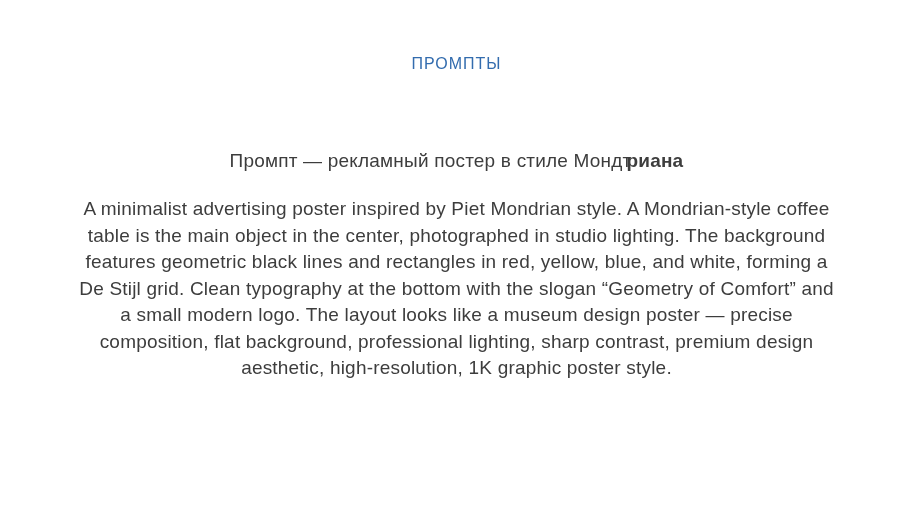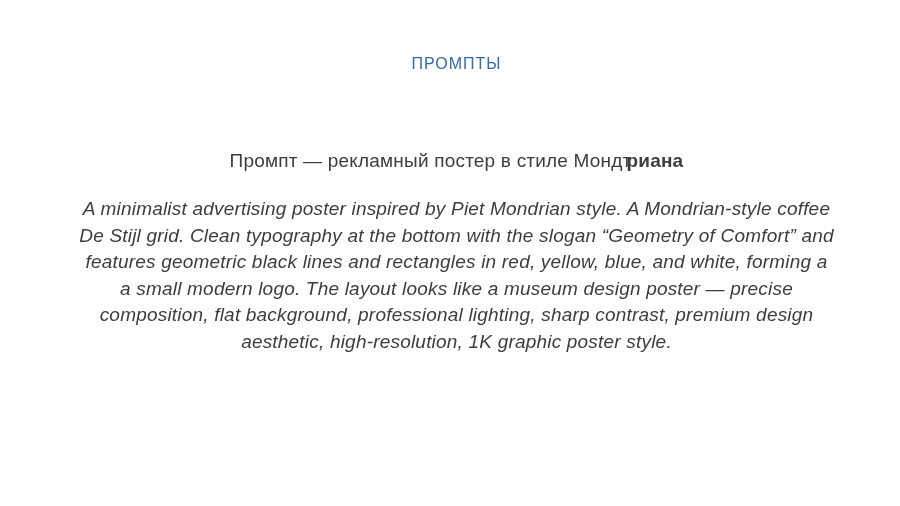--- a/index.html
+++ b/index.html
@@ -42,34 +42,34 @@
   }
   .paragraph {
     margin-top: 24px;
     color: var(--text);
     font-size: 19px;
     line-height: 24.5px;
     letter-spacing: 0.2px;
   }
   .paragraph .line {
     white-space: nowrap;
-    font-style: italic;
   }
 </style>
 </head>
 <body>
 
 <div class="slide">
   <div class="eyebrow">ПРОМПТЫ</div>
 
   <div class="title">
     <span>Промпт — рекламный постер в стиле Мондт</span><span class="overlap">риана</span>
   </div>
 
   <div class="paragraph">
       <div class="line">A minimalist advertising poster inspired by Piet Mondrian style. A Mondrian-style coffee</div>
+      <div class="line">table is the main object in the center, photographed in studio lighting. The background</div>
+      <div class="line">features geometric black lines and rectangles in red, yellow, blue, and white, forming a</div>
       <div class="line">De Stijl grid. Clean typography at the bottom with the slogan “Geometry of Comfort” and</div>
-      <div class="line">features geometric black lines and rectangles in red, yellow, blue, and white, forming a</div>
       <div class="line">a small modern logo. The layout looks like a museum design poster — precise</div>
       <div class="line">composition, flat background, professional lighting, sharp contrast, premium design</div>
       <div class="line">aesthetic, high-resolution, 1K graphic poster style.</div>
     </div>
 </div>
 
 </body></html>

